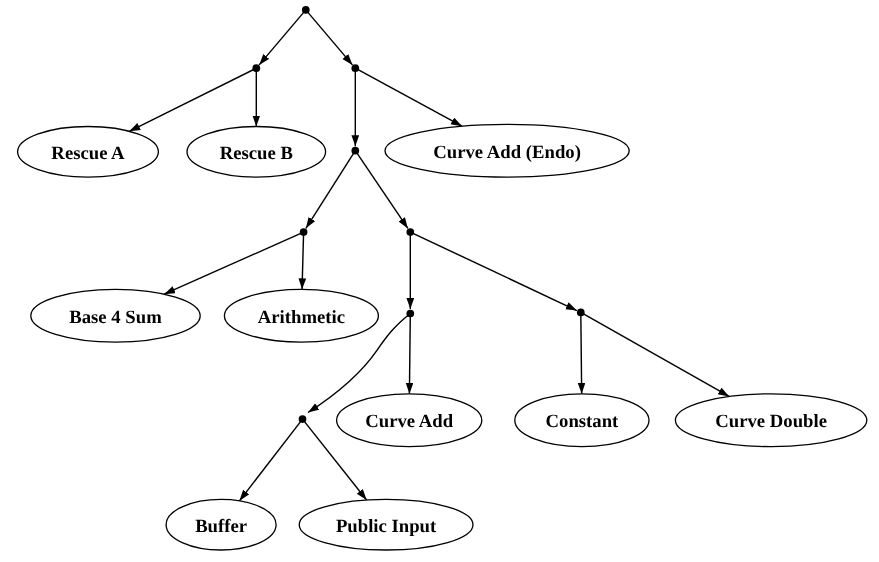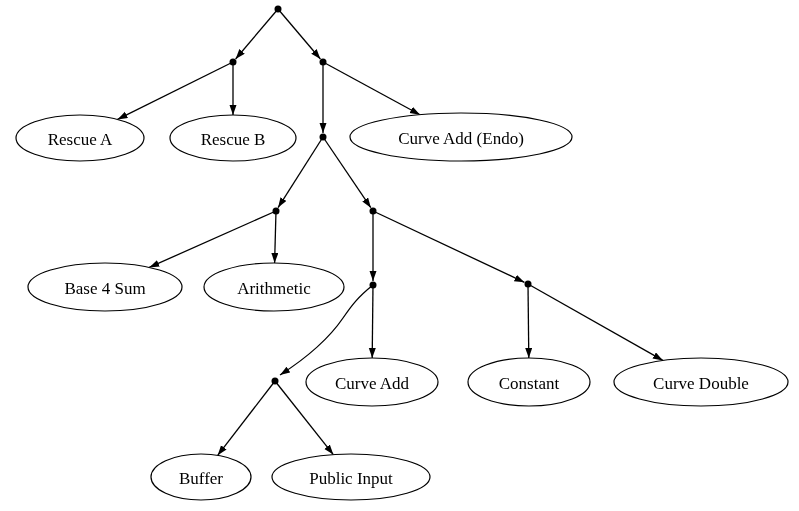--- a/index.html
+++ b/index.html
@@ -6,20 +6,21 @@
     margin: 0;
     padding: 0;
     background: #ffffff;
   }
   #diagram-canvas {
     position: relative;
     width: 799px;
     height: 511px;
     background: #ffffff;
     overflow: hidden;
+    font-weight: bold;
   }
   svg text {
     font-family: "Liberation Serif", "DejaVu Serif", serif;
     font-size: 17px;
     fill: #000000;
   }
 </style>
 </head>
 <body>
 

